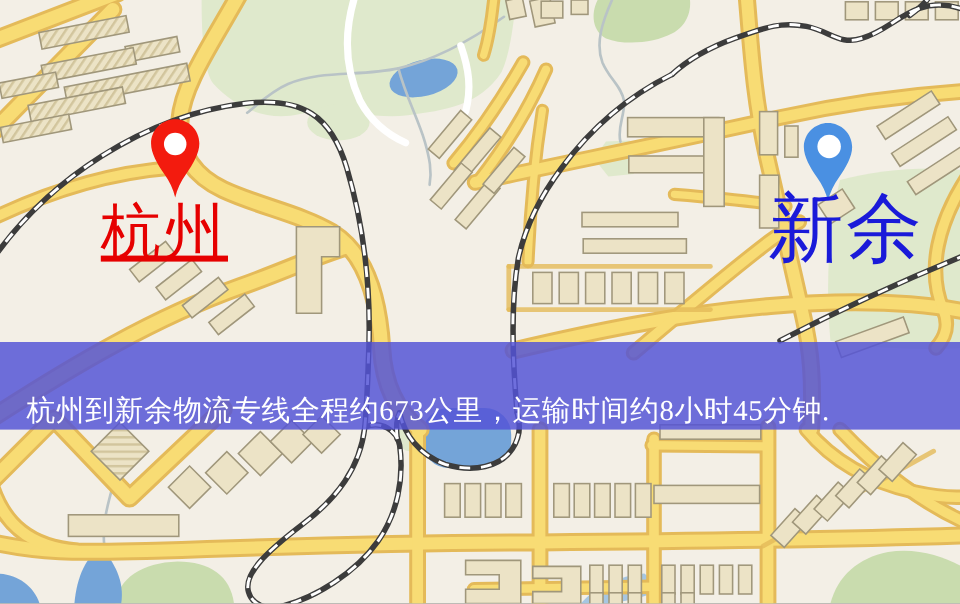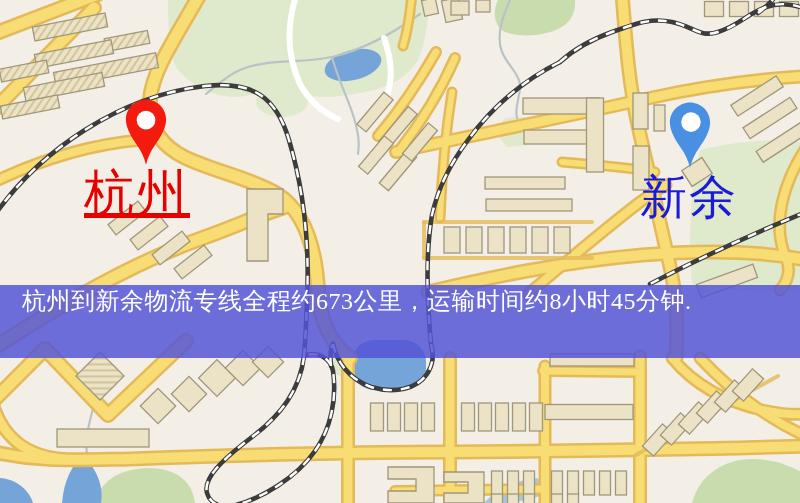--- a/index.html
+++ b/index.html
@@ -18,23 +18,23 @@
   .roadfill{fill:none;stroke:var(--road-fill);stroke-linecap:round;stroke-linejoin:round;}
   .rail-base{fill:none;stroke:var(--railway);stroke-width:4.6;stroke-linecap:round;}
   .rail-dash{fill:none;stroke:#ffffff;stroke-width:2.4;stroke-dasharray:9 9;}
   .bldg{fill:var(--bldg);stroke:var(--bldg-stroke);stroke-width:1.3;}
   .bldg-hatch{fill:url(#hatch);stroke:var(--bldg-stroke);stroke-width:1.3;}
 
   .pin{position:absolute;width:46px;height:72px;z-index:6;}
   .city-label{position:absolute;z-index:6;font-family:"Liberation Serif",serif;
               font-weight:400;line-height:1;white-space:nowrap;}
   .label-origin{left:84px;top:168px;font-size:50px;letter-spacing:3px;}
-  .label-dest{left:640px;top:174px;font-size:47px;letter-spacing:2px;}
+  .label-dest{left:640px;top:160px;font-size:63px;letter-spacing:2px;}
   .banner{position:absolute;left:0;top:285px;width:800px;height:73px;z-index:5;
-          display:flex;align-items:flex-start;}
+          display:flex;align-items:flex-end;}
   .banner span{font-family:"Liberation Serif",serif;font-size:24px;padding-left:22px;
                letter-spacing:.5px;white-space:nowrap;}
 </style>
 </head>
 <body>
 
 <div class="stage" style="--bg: #f3efe6; --park: #dfe9cc; --park-dark: #c9dcae; --water: #74a4d8; --water-light: #a6c6e2; --stream: #b9c3c6; --minor: #ffffff; --road-fill: #f8dc74; --road-casing: #e4ba59; --railway: #3c3c3c; --bldg: #ece3c6; --bldg-stroke: #a0977b;">
 
   <svg class="map" width="800" height="503" viewBox="0 0 800 503">
     <defs>

